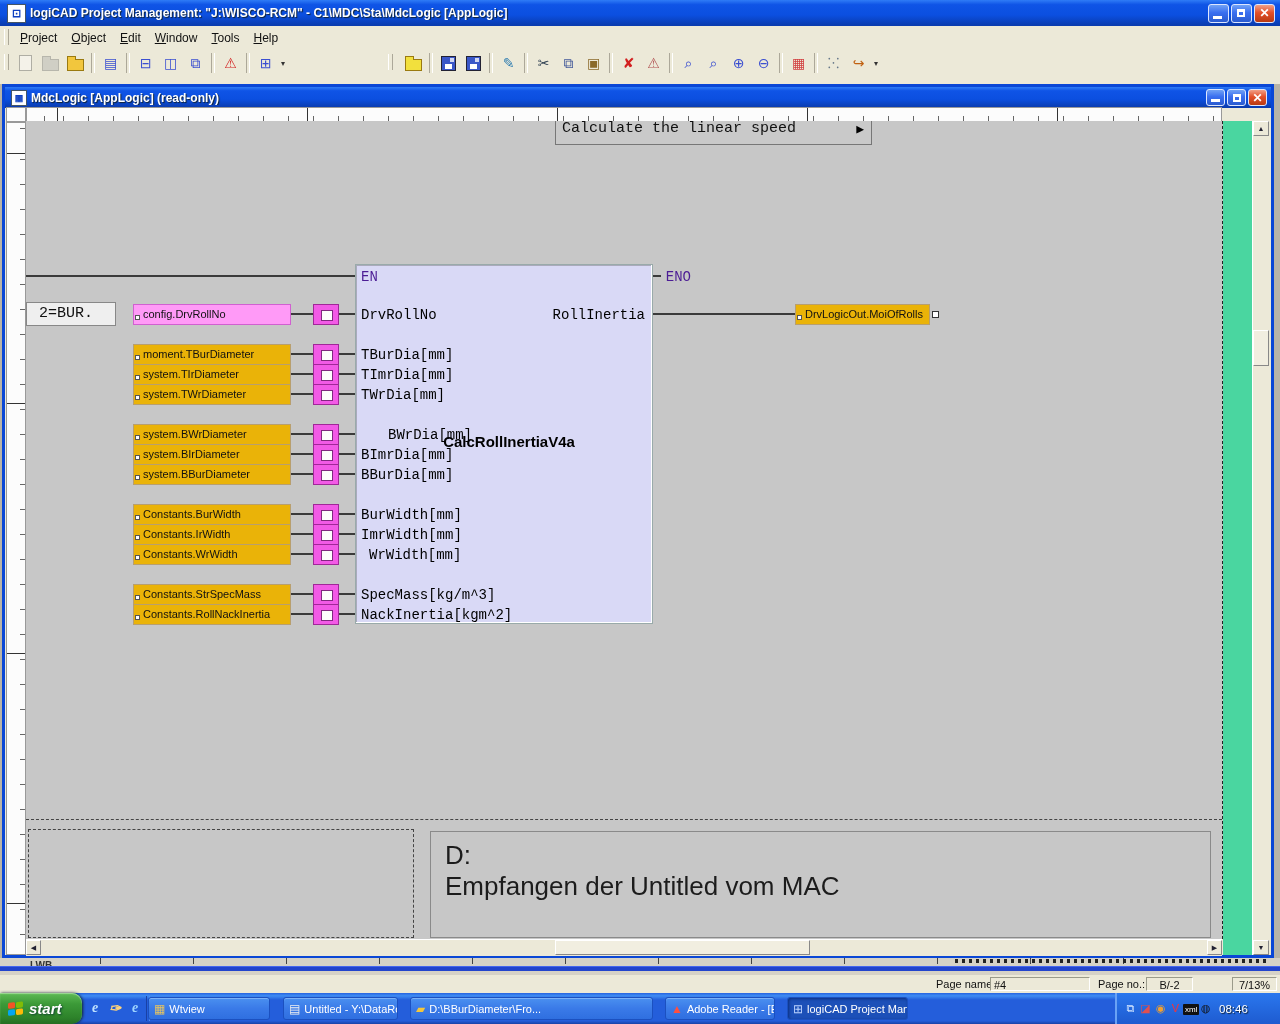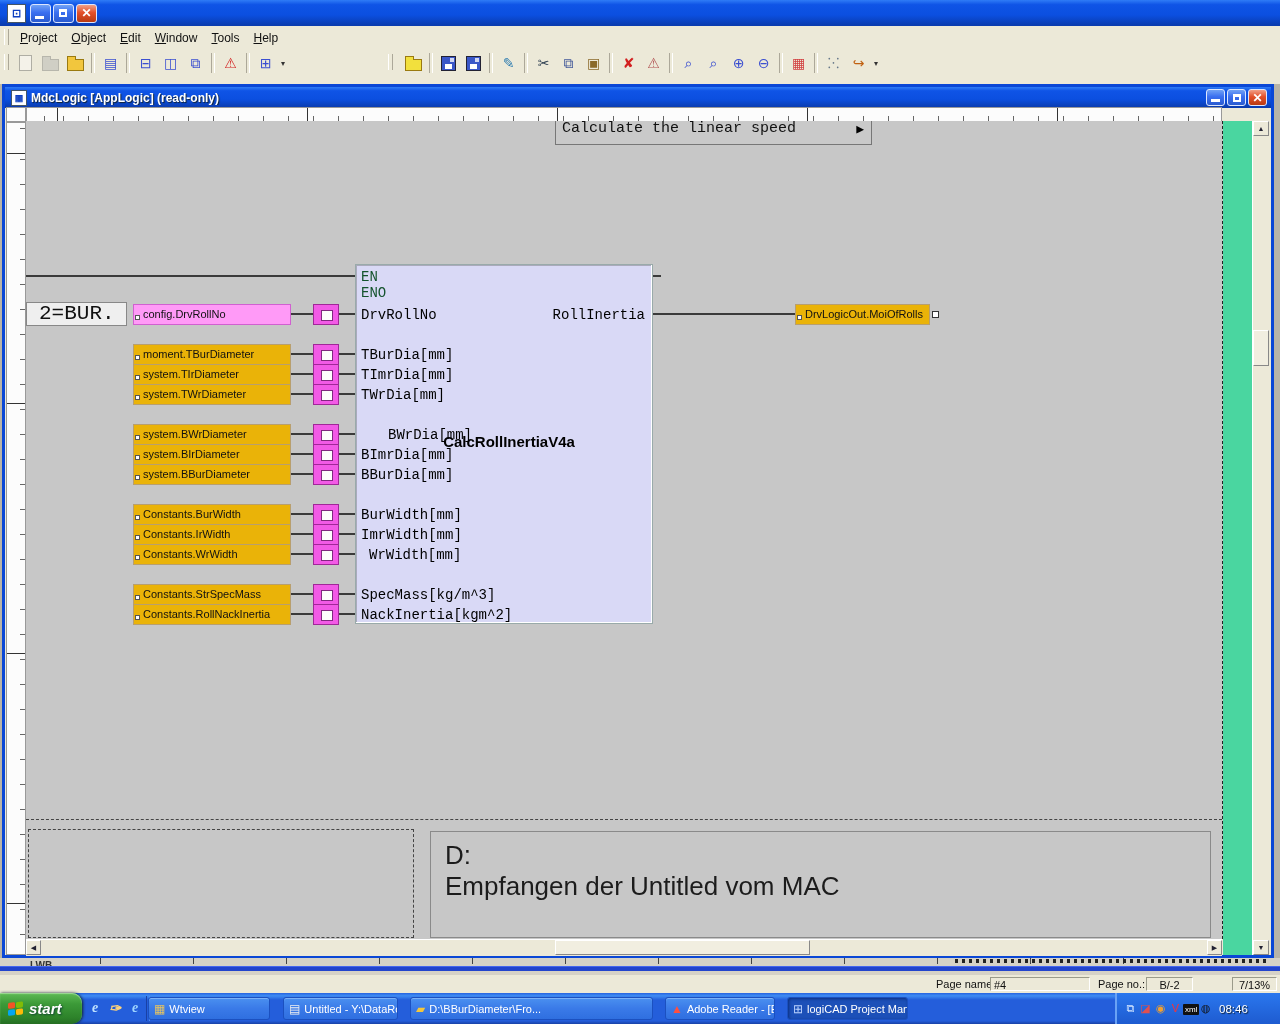--- a/index.html
+++ b/index.html
@@ -69,27 +69,27 @@
   .sbtn{position:absolute;background:#ece9d8;border:1px solid;border-color:#fff #888 #888 #fff;
     display:flex;align-items:center;justify-content:center;font-size:7px;color:#223;box-sizing:border-box;}
   .sthumb{position:absolute;background:#f1eee0;border:1px solid;border-color:#fff #888 #888 #fff;box-sizing:border-box;}
   
   .topbox{position:absolute;left:529px;top:-3px;width:317px;height:27px;border:1px solid #777;background:#c9c9c9;
     font-family:"Liberation Mono",monospace;font-size:15px;color:#111;padding:1px 0 0 6px;box-sizing:border-box;white-space:nowrap;}
   .topbox .tri{position:absolute;right:7px;top:2px;font-size:13px;color:#000;}
   .comment{position:absolute;left:17px;top:23px;width:459px;height:90px;background:#f58a8a;border:1px solid #8a8a8a;
     font-family:"Liberation Mono",monospace;font-size:15.5px;line-height:19.5px;color:#161616;
     padding:6px 6px;box-sizing:border-box;white-space:pre-line;}
-  .burbox{position:absolute;left:0px;top:181px;width:101px;height:24px;background:#efefef;border:1px solid #888;
-    font-family:"Liberation Mono",monospace;font-size:21px;line-height:22px;color:#111;text-indent:12px;box-sizing:border-box;}
+  .burbox{position:absolute;left:0px;top:181px;width:90px;height:24px;background:#efefef;border:1px solid #888;
+    font-family:"Liberation Mono",monospace;font-size:15px;line-height:22px;color:#111;text-indent:12px;box-sizing:border-box;}
   .wire{position:absolute;height:2px;background:#3a3a3a;}
   .block{position:absolute;left:329px;top:143px;width:298px;height:360px;background:#d9d9f6;
     border:1px solid #9aa;box-shadow:inset -1px -1px 0 #fff,inset 1px 1px 0 #aab;box-sizing:border-box;}
   .pinrow{position:absolute;left:329px;width:342px;height:16px;display:flex;justify-content:space-between;
-    padding:0 6px;box-sizing:border-box;font-family:"Liberation Mono",monospace;font-size:14px;color:#14532d;flex-direction:column;}
+    padding:0 6px;box-sizing:border-box;font-family:"Liberation Mono",monospace;font-size:14px;color:#4c1d95;}
   .pin{position:absolute;font-family:"Liberation Mono",monospace;font-size:14px;color:#000;white-space:nowrap;}
   .blockname{position:absolute;left:329px;top:312px;width:308px;text-align:center;font-weight:bold;
     font-size:15px;color:#000;}
   .varbox{position:absolute;width:158px;height:21px;border:1px solid #b89f6e;box-sizing:border-box;
     font-size:11px;line-height:18px;color:#111;padding-left:9px;overflow:hidden;white-space:nowrap;}
   .varbox::before{content:"";position:absolute;left:1px;bottom:4px;width:5px;height:5px;background:#fff;border:1px solid #555;box-sizing:border-box;}
   .varbox.pink{background:#ff9af7;border-color:#d060d0;}
   .varbox.orange{background:#eab308;}
   .connsq{position:absolute;width:26px;height:21px;background:#f25ae6;border:1px solid #a02898;box-sizing:border-box;}
   .connsq::after{content:"";position:absolute;left:7px;top:5px;width:10px;height:9px;background:#fdfdfd;border:1px solid #802880;}
@@ -134,20 +134,21 @@
   .badge{background:#111;color:#fff;font-size:8px;padding:1px 2px;border-radius:1px;}
   #clock{color:#fff;font-size:11.5px;margin-left:6px;text-shadow:1px 1px 1px #123;}
 </style>
 </head>
 <body>
 
 <div id="screen">
 
   <div id="titlebar">
     <span class="app-ico">⊡</span>
+    <span class="title-text">logiCAD Project Management: "J:\WISCO-RCM" - C1\MDC\Sta\MdcLogic [AppLogic]</span>
     <span class="winbtns">
       <span class="wbtn min"></span>
       <span class="wbtn max"></span>
       <span class="wbtn close"></span>
     </span>
   </div>
 
   <div id="menubar">
     <span class="grip"></span>
     <div id="menu-items"><span class="menu-item">Project</span><span class="menu-item">Object</span><span class="menu-item">Edit</span><span class="menu-item">Window</span><span class="menu-item">Tools</span><span class="menu-item">Help</span></div>

